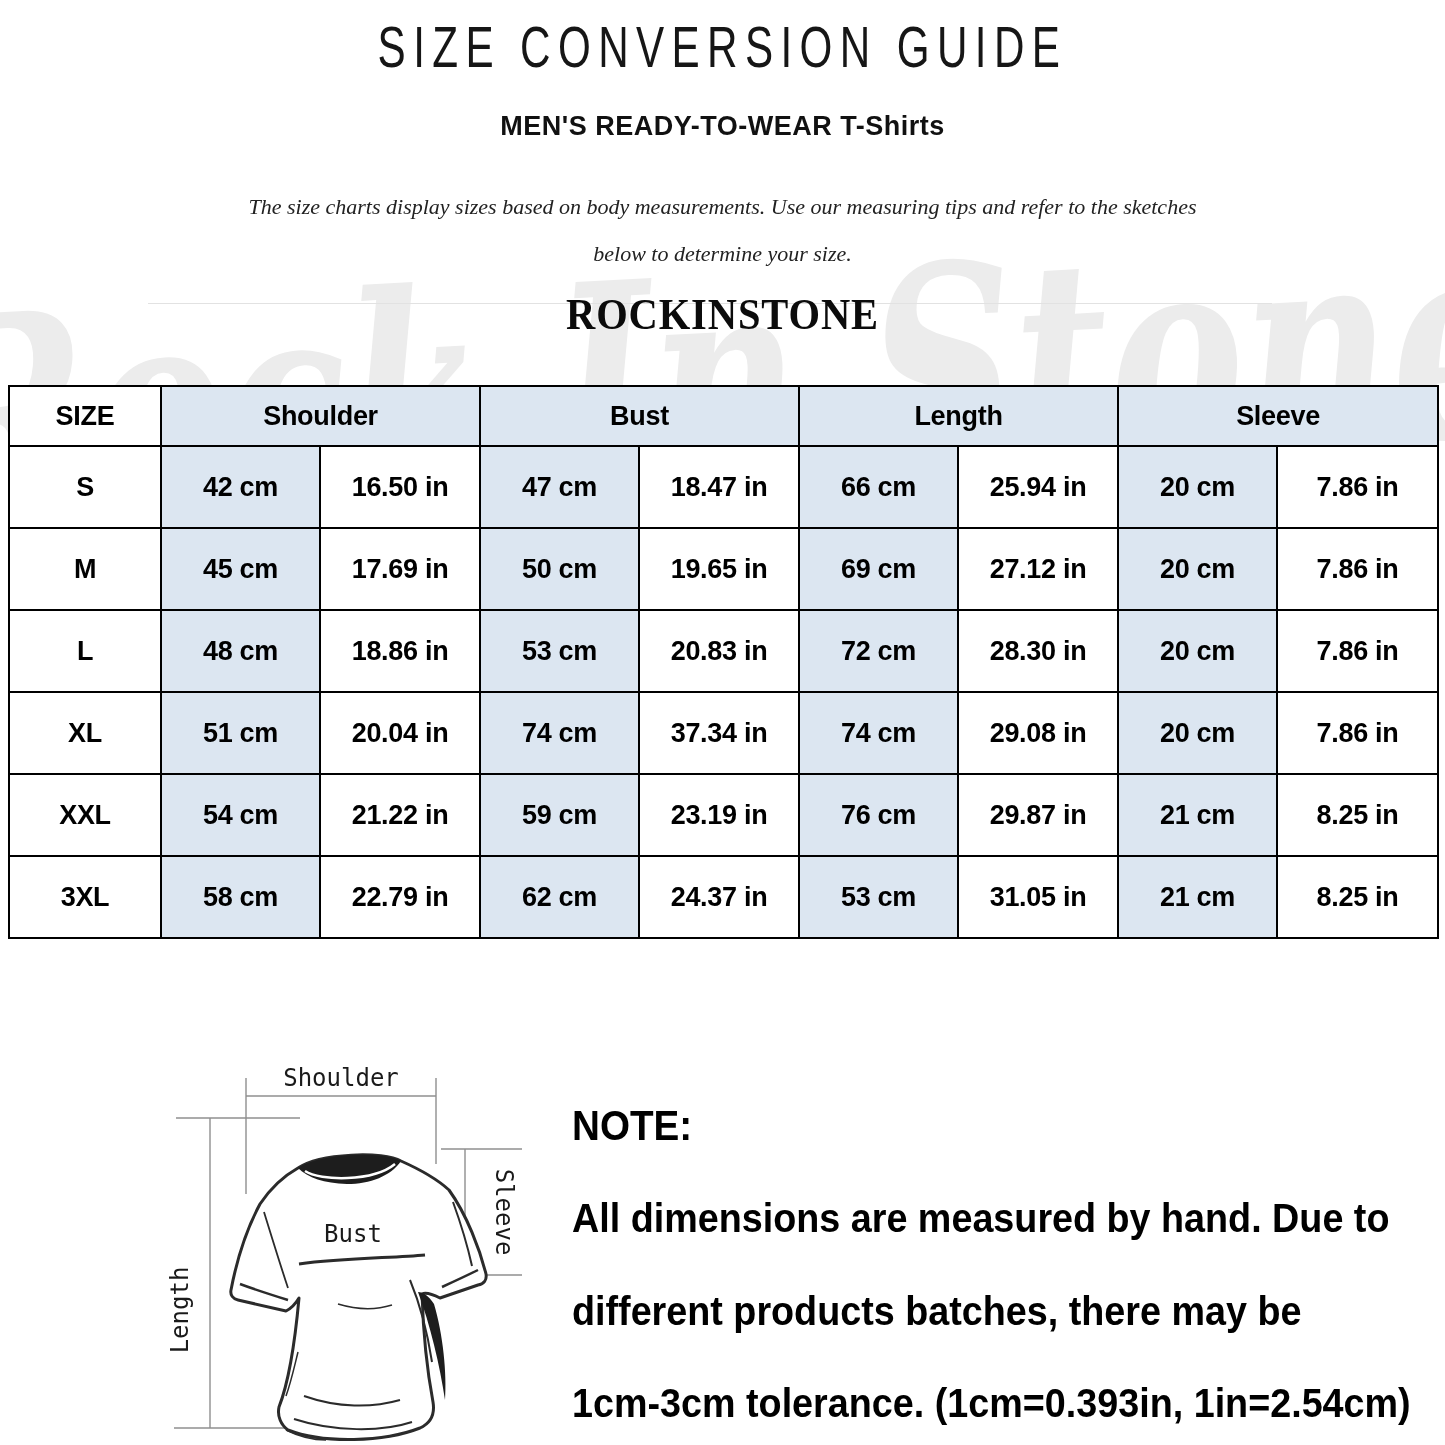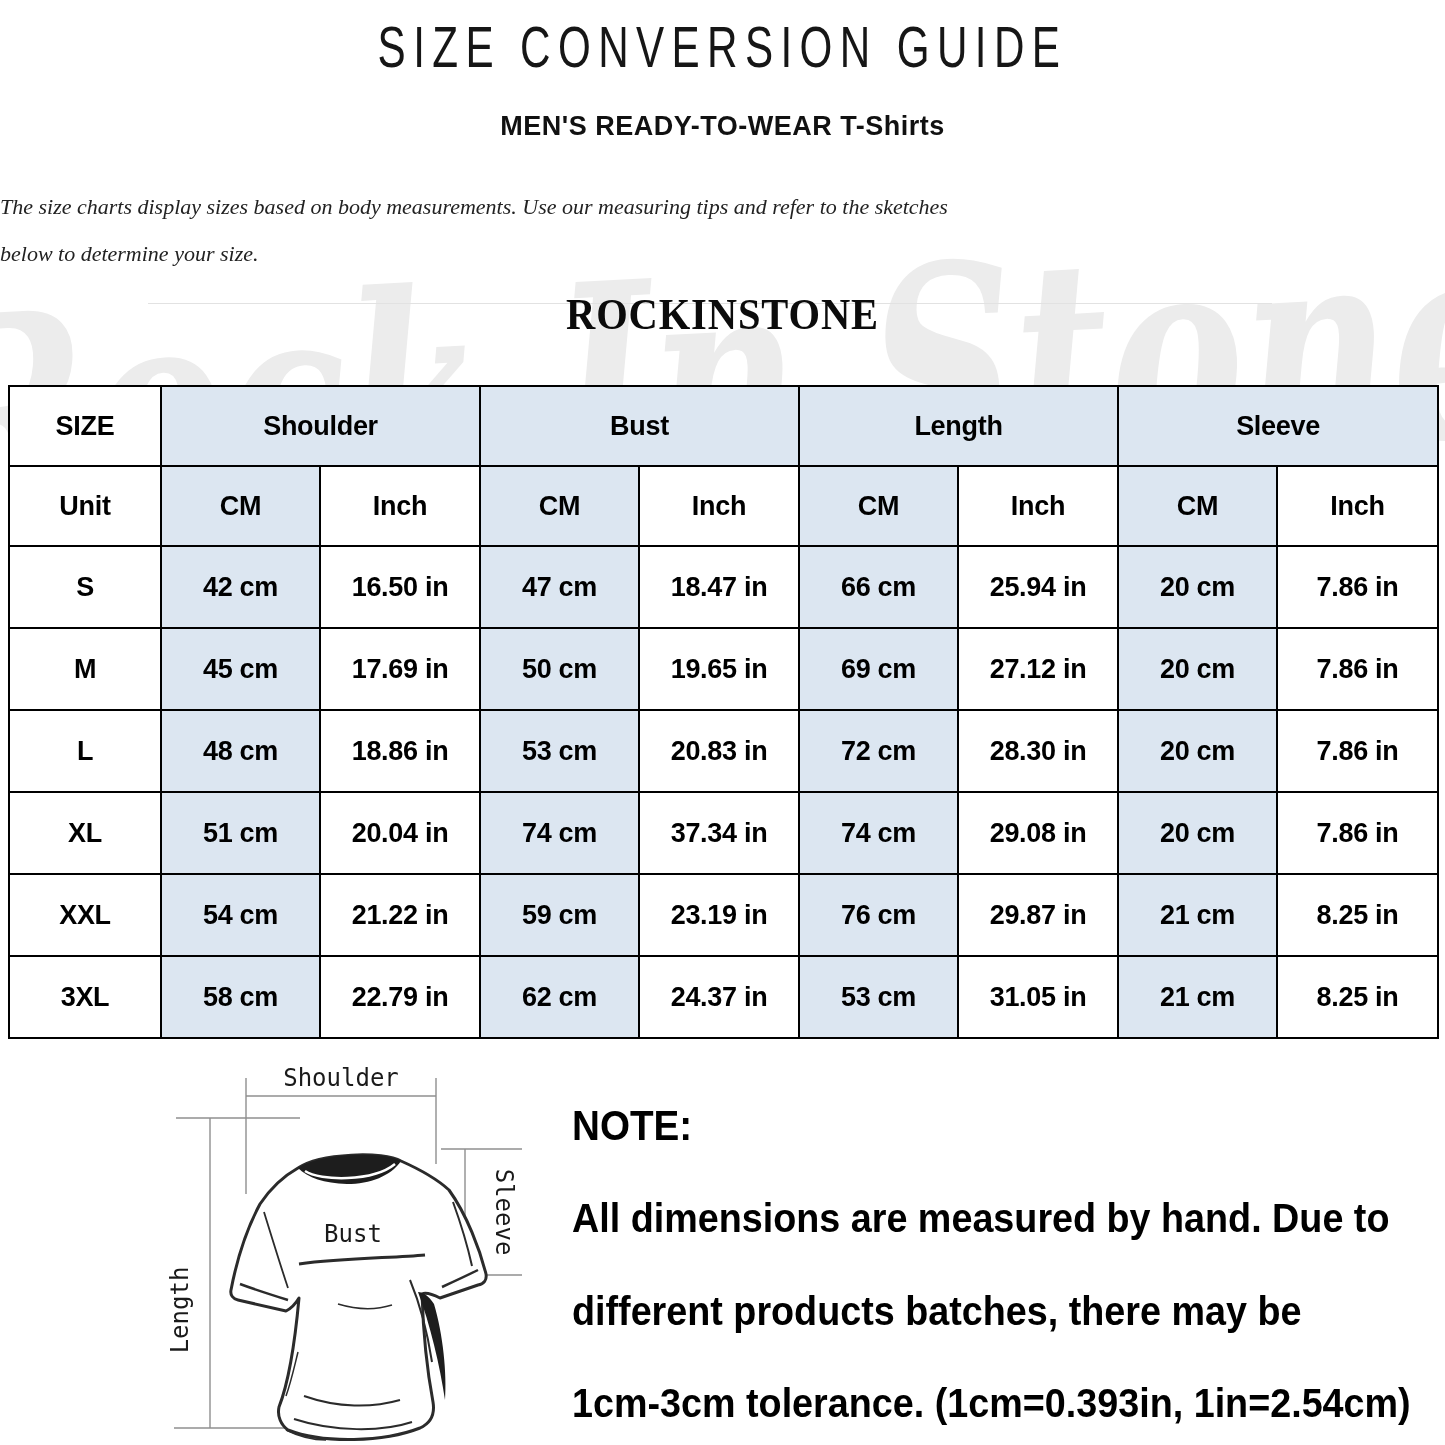--- a/index.html
+++ b/index.html
@@ -31,21 +31,21 @@
   }
   .subtitle {
     position:absolute; top:111px; left:0; width:100%;
     text-align:center;
     font-size:27px; font-weight:bold;
     letter-spacing:0.5px;
     color:#111;
   }
   .description {
     position:absolute; top:183px; left:0; width:100%;
-    text-align:left;
+    text-align:center;
     font-family:"Liberation Serif", serif;
     font-style:italic;
     font-size:22px;
     line-height:2.15;
     color:#222;
   }
   .divider {
     position:absolute; top:303px; left:148px; width:1124px;
     border-top:1px solid #e2e2e2;
   }
@@ -69,21 +69,21 @@
   }
   .size-table td, .size-table th {
     border:2px solid #000;
     text-align:center; vertical-align:middle;
     font-weight:bold;
     font-size:27px;
     color:#000;
     background:#ffffff;
     letter-spacing:-0.3px;
   }
-  .size-table tr.hrow  { height:80px;border-radius:15px; }
+  .size-table tr.hrow  { height:60px;border-radius:15px; }
   .size-table tr.drow  { height:82px; }
   .size-table .blue    { background:#dce6f1; }
   
   .sketch {
     position:absolute; top:1052px; left:148px;
     width:400px; height:392px;
   }
   .sketch text {
     font-family:"DejaVu Sans Mono", monospace;
     font-size:24px; fill:#1a1a1a;
@@ -134,31 +134,20 @@
       <col style="width:159px">
         <col style="width:161px">
     </colgroup>
     <tbody>
       <tr class="hrow">
         <td>SIZE</td>
         <td class="blue" colspan="2">Shoulder</td>
         <td class="blue" colspan="2">Bust</td>
         <td class="blue" colspan="2">Length</td>
         <td class="blue" colspan="2">Sleeve</td>
-      </tr>
-      <tr class="hrow">
-        <td>Unit</td>
-        <td class="blue">CM</td>
-        <td>Inch</td>
-        <td class="blue">CM</td>
-        <td>Inch</td>
-        <td class="blue">CM</td>
-        <td>Inch</td>
-        <td class="blue">CM</td>
-        <td>Inch</td>
       </tr>
 
       <tr class="drow">
         <td>S</td>
         <td class="blue">42 cm</td>
         <td>16.50 in</td>
         <td class="blue">47 cm</td>
         <td>18.47 in</td>
         <td class="blue">66 cm</td>
         <td>25.94 in</td>

